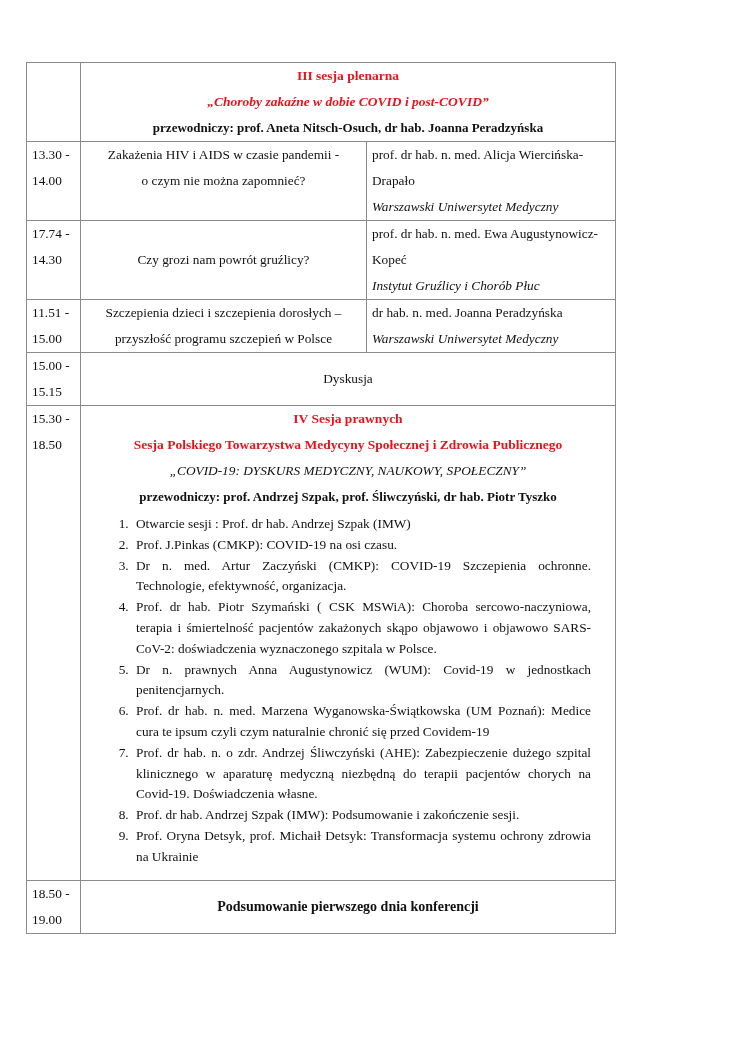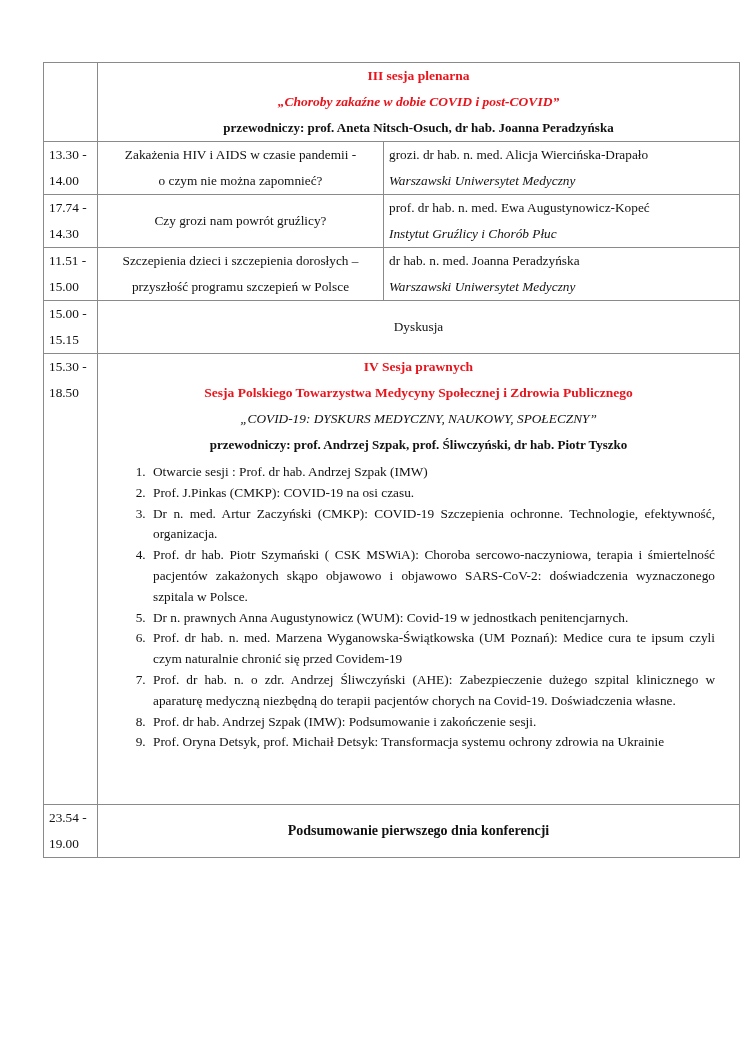--- a/index.html
+++ b/index.html
@@ -3,22 +3,22 @@
 <meta charset="utf-8">
 <style>
   html, body { margin: 0; padding: 0; background: #ffffff; }
   body {
     width: 750px; height: 1060px; position: relative; overflow: hidden;
     font-family: "Liberation Serif", "DejaVu Serif", serif;
     color: #111;
     font-size: 13.3px;
   }
   .tbl {
-    position: absolute; left: 26px; top: 62px; width: 697px;
-    border-collapse: collapse; table-layout: fixed; margin-left: 17px;
+    position: absolute; left: 26px; top: 62px; width: 590px;
+    border-collapse: collapse; table-layout: fixed;
   }
   .tbl td {
     border: 1px solid #8a8a8a; vertical-align: top; padding: 0;
     line-height: 26px;
   }
   .c-time { width: 54px; padding-left: 5px !important; }
   .c-topic { width: 285px; text-align: center; }
   .c-speaker { padding-left: 5px !important; }
   .red { color: #e8131b; }
   .bold { font-weight: bold; }
@@ -57,21 +57,21 @@
   <tr style="height:52px">
     <td class="c-time">
       <span class="time-line">13.30 -</span>
       <span class="time-line">14.00</span>
     </td>
     <td class="c-topic">
       <div>Zakażenia HIV i AIDS w czasie pandemii -</div>
       <div>o czym nie można zapomnieć?</div>
     </td>
     <td class="c-speaker">
-      <div>grozi. dr hab. n. med. Alicja Wiercińska-Drapało</div>
+      <div>prof. dr hab. n. med. Alicja Wiercińska-Drapało</div>
       <div class="ital">Warszawski Uniwersytet Medyczny</div>
     </td>
   </tr>
 
   <tr style="height:52px">
     <td class="c-time">
       <span class="time-line">17.74 -</span>
       <span class="time-line">14.30</span>
     </td>
     <td class="c-topic mid">
@@ -126,19 +126,19 @@
         <li>Prof. dr hab. n. med. Marzena Wyganowska-Świątkowska (UM Poznań): Medice cura te ipsum czyli czym naturalnie chronić się przed Covidem-19</li>
         <li>Prof. dr hab. n. o zdr.  Andrzej Śliwczyński (AHE):  Zabezpieczenie dużego szpital klinicznego w aparaturę medyczną niezbędną do terapii pacjentów chorych na Covid-19. Doświadczenia własne.</li>
         <li>Prof. dr hab. Andrzej Szpak (IMW): Podsumowanie i zakończenie sesji.</li>
         <li>Prof. Oryna Detsyk, prof. Michaił Detsyk: Transformacja systemu ochrony zdrowia na Ukrainie</li>
       </ol>
     </td>
   </tr>
 
   <tr style="height:48px">
     <td class="c-time">
-      <span class="time-line">23.54 -</span>
+      <span class="time-line">18.50 -</span>
       <span class="time-line">19.00</span>
     </td>
     <td colspan="2" class="center mid bold" style="font-size:14px">Podsumowanie pierwszego dnia konferencji</td>
   </tr>
 </tbody>
   </table>
 
 </body></html>

